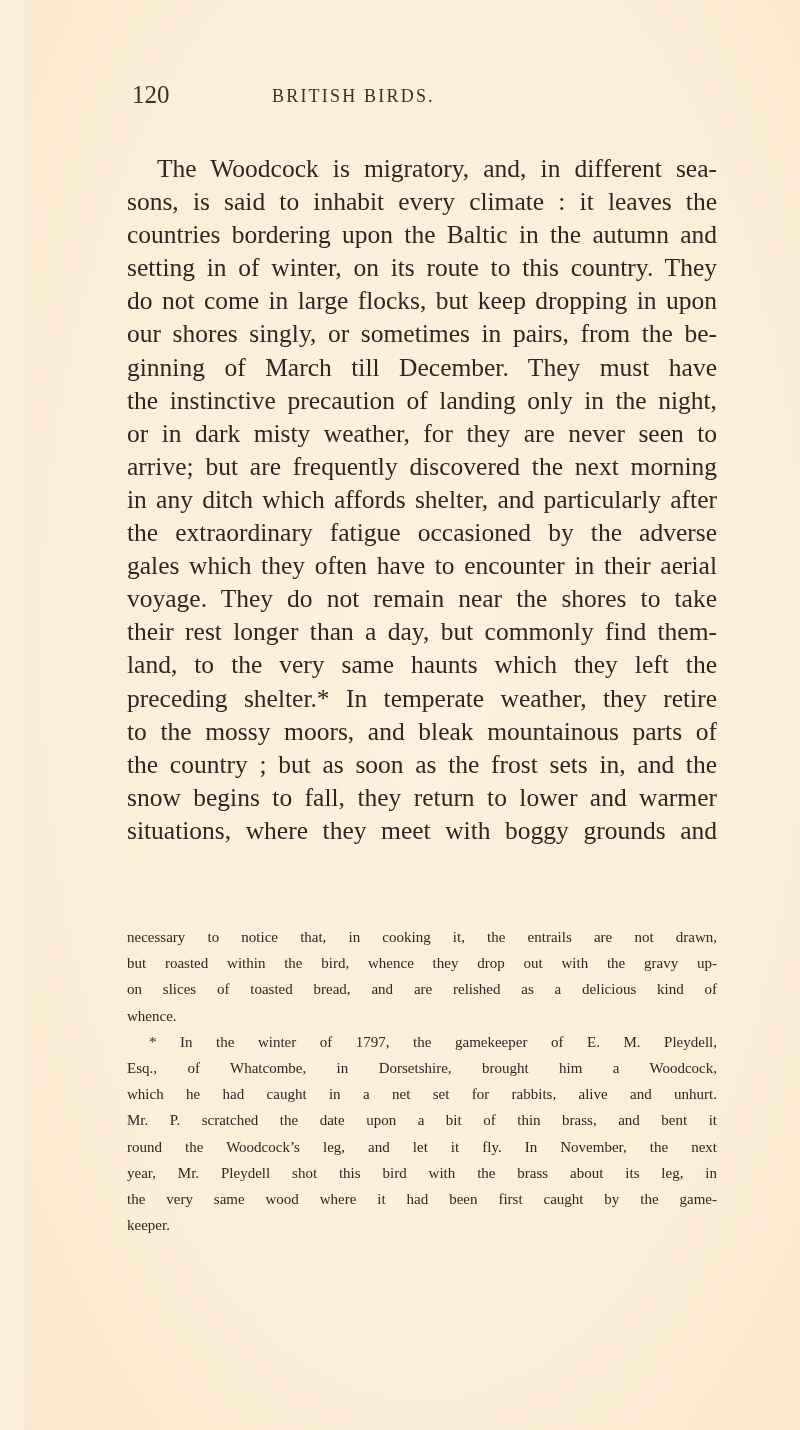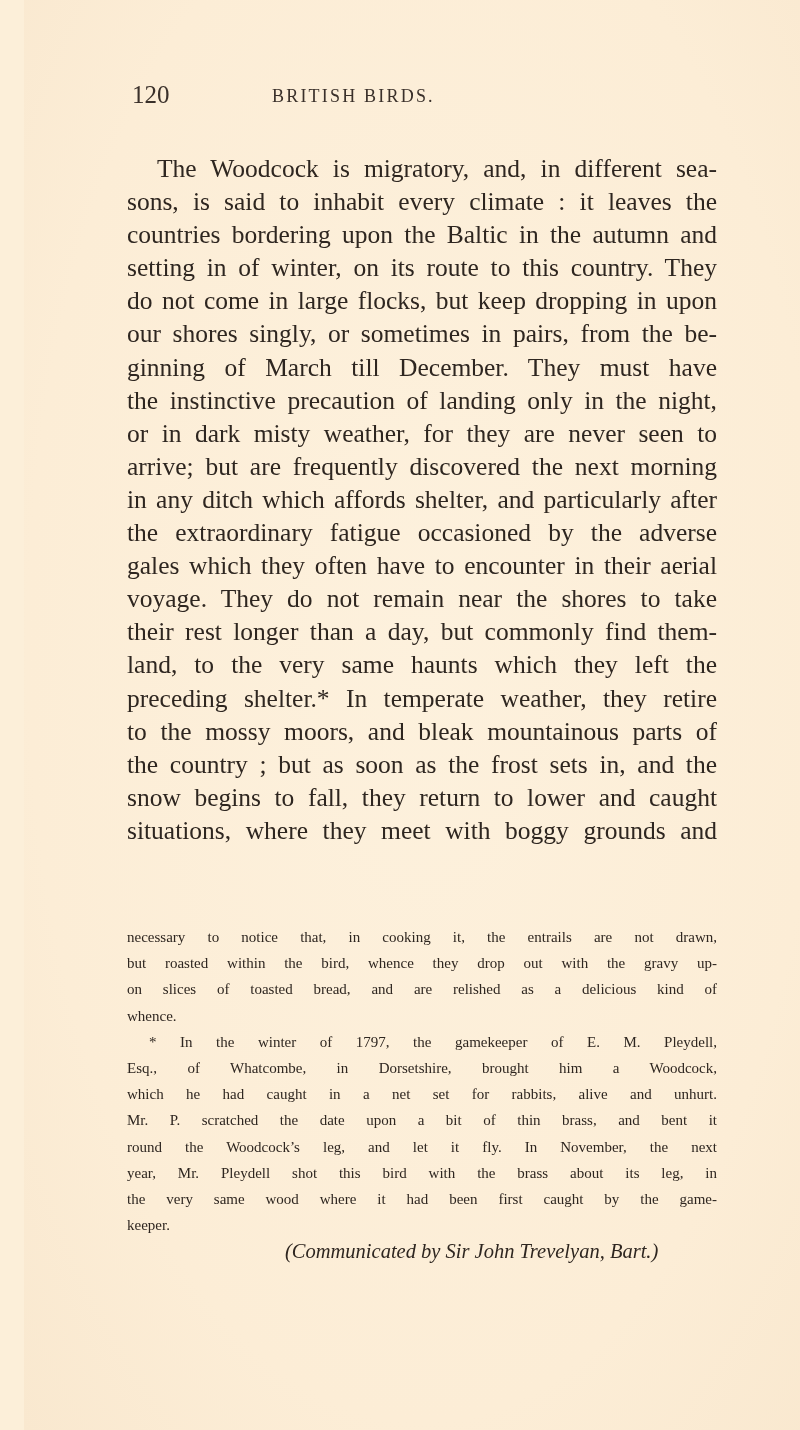--- a/index.html
+++ b/index.html
@@ -125,37 +125,36 @@
     <span class="line">arrive; but are frequently discovered the next morning</span>
     <span class="line">in any ditch which affords shelter, and particularly after</span>
     <span class="line">the extraordinary fatigue occasioned by the adverse</span>
     <span class="line">gales which they often have to encounter in their aerial</span>
     <span class="line">voyage. They do not remain near the shores to take</span>
     <span class="line">their rest longer than a day, but commonly find them-</span>
     <span class="line">land, to the very same haunts which they left the</span>
     <span class="line">preceding shelter.* In temperate weather, they retire</span>
     <span class="line">to the mossy moors, and bleak mountainous parts of</span>
     <span class="line">the country ; but as soon as the frost sets in, and the</span>
-    <span class="line">snow begins to fall, they return to lower and caught</span>
+    <span class="line">snow begins to fall, they return to lower and warmer</span>
     <span class="line">situations, where they meet with boggy grounds and</span>
   </div>
 
   <div class="footnotes">
     <div>
       <span class="fline">necessary to notice that, in cooking it, the entrails are not drawn,</span>
       <span class="fline">but roasted within the bird, whence they drop out with the gravy up-</span>
       <span class="fline">on slices of toasted bread, and are relished as a delicious kind of</span>
       <span class="fline last">whence.</span>
     </div>
     <div>
       <span class="fline indent">* In the winter of 1797, the gamekeeper of E. M. Pleydell,</span>
       <span class="fline">Esq., of Whatcombe, in Dorsetshire, brought him a Woodcock,</span>
       <span class="fline">which he had caught in a net set for rabbits, alive and unhurt.</span>
       <span class="fline">Mr. P. scratched the date upon a bit of thin brass, and bent it</span>
       <span class="fline">round the Woodcock’s leg, and let it fly. In November, the next</span>
       <span class="fline">year, Mr. Pleydell shot this bird with the brass about its leg, in</span>
       <span class="fline">the very same wood where it had been first caught by the game-</span>
       <span class="fline last">keeper.</span>
-      <span class="attribution">(Communicated by Sir John Trevelyan, Bart.)</span>
     </div>
   </div>
 
 </div>
 
 </body></html>

